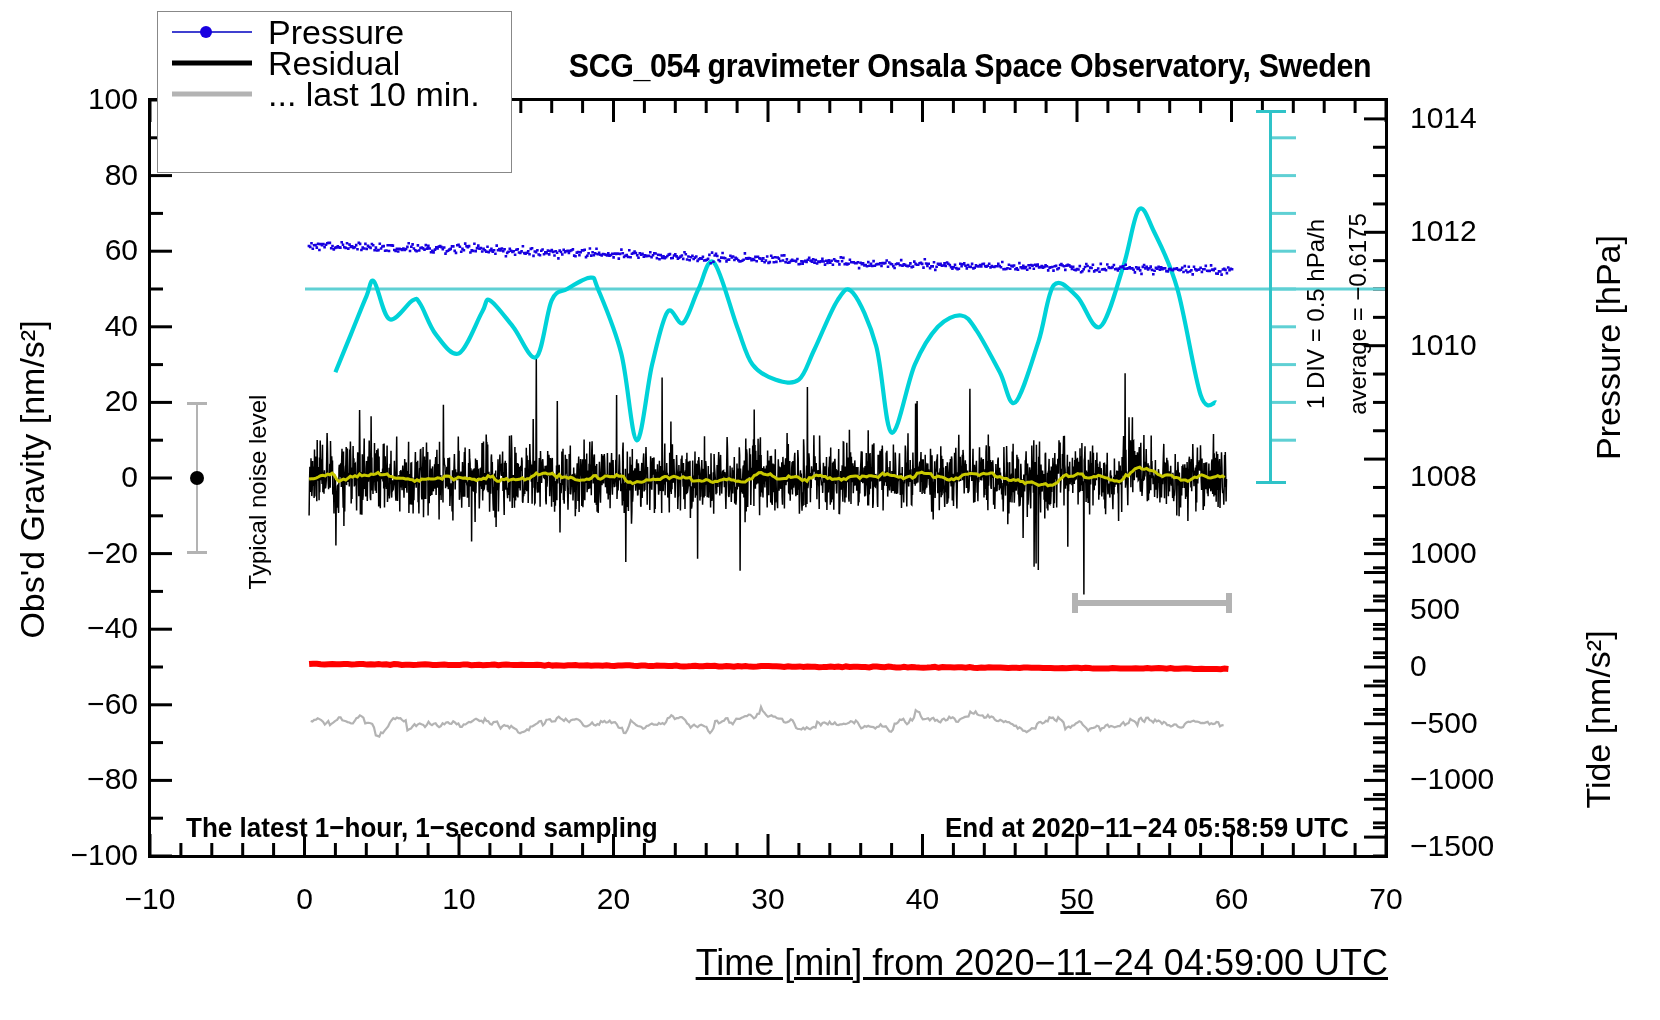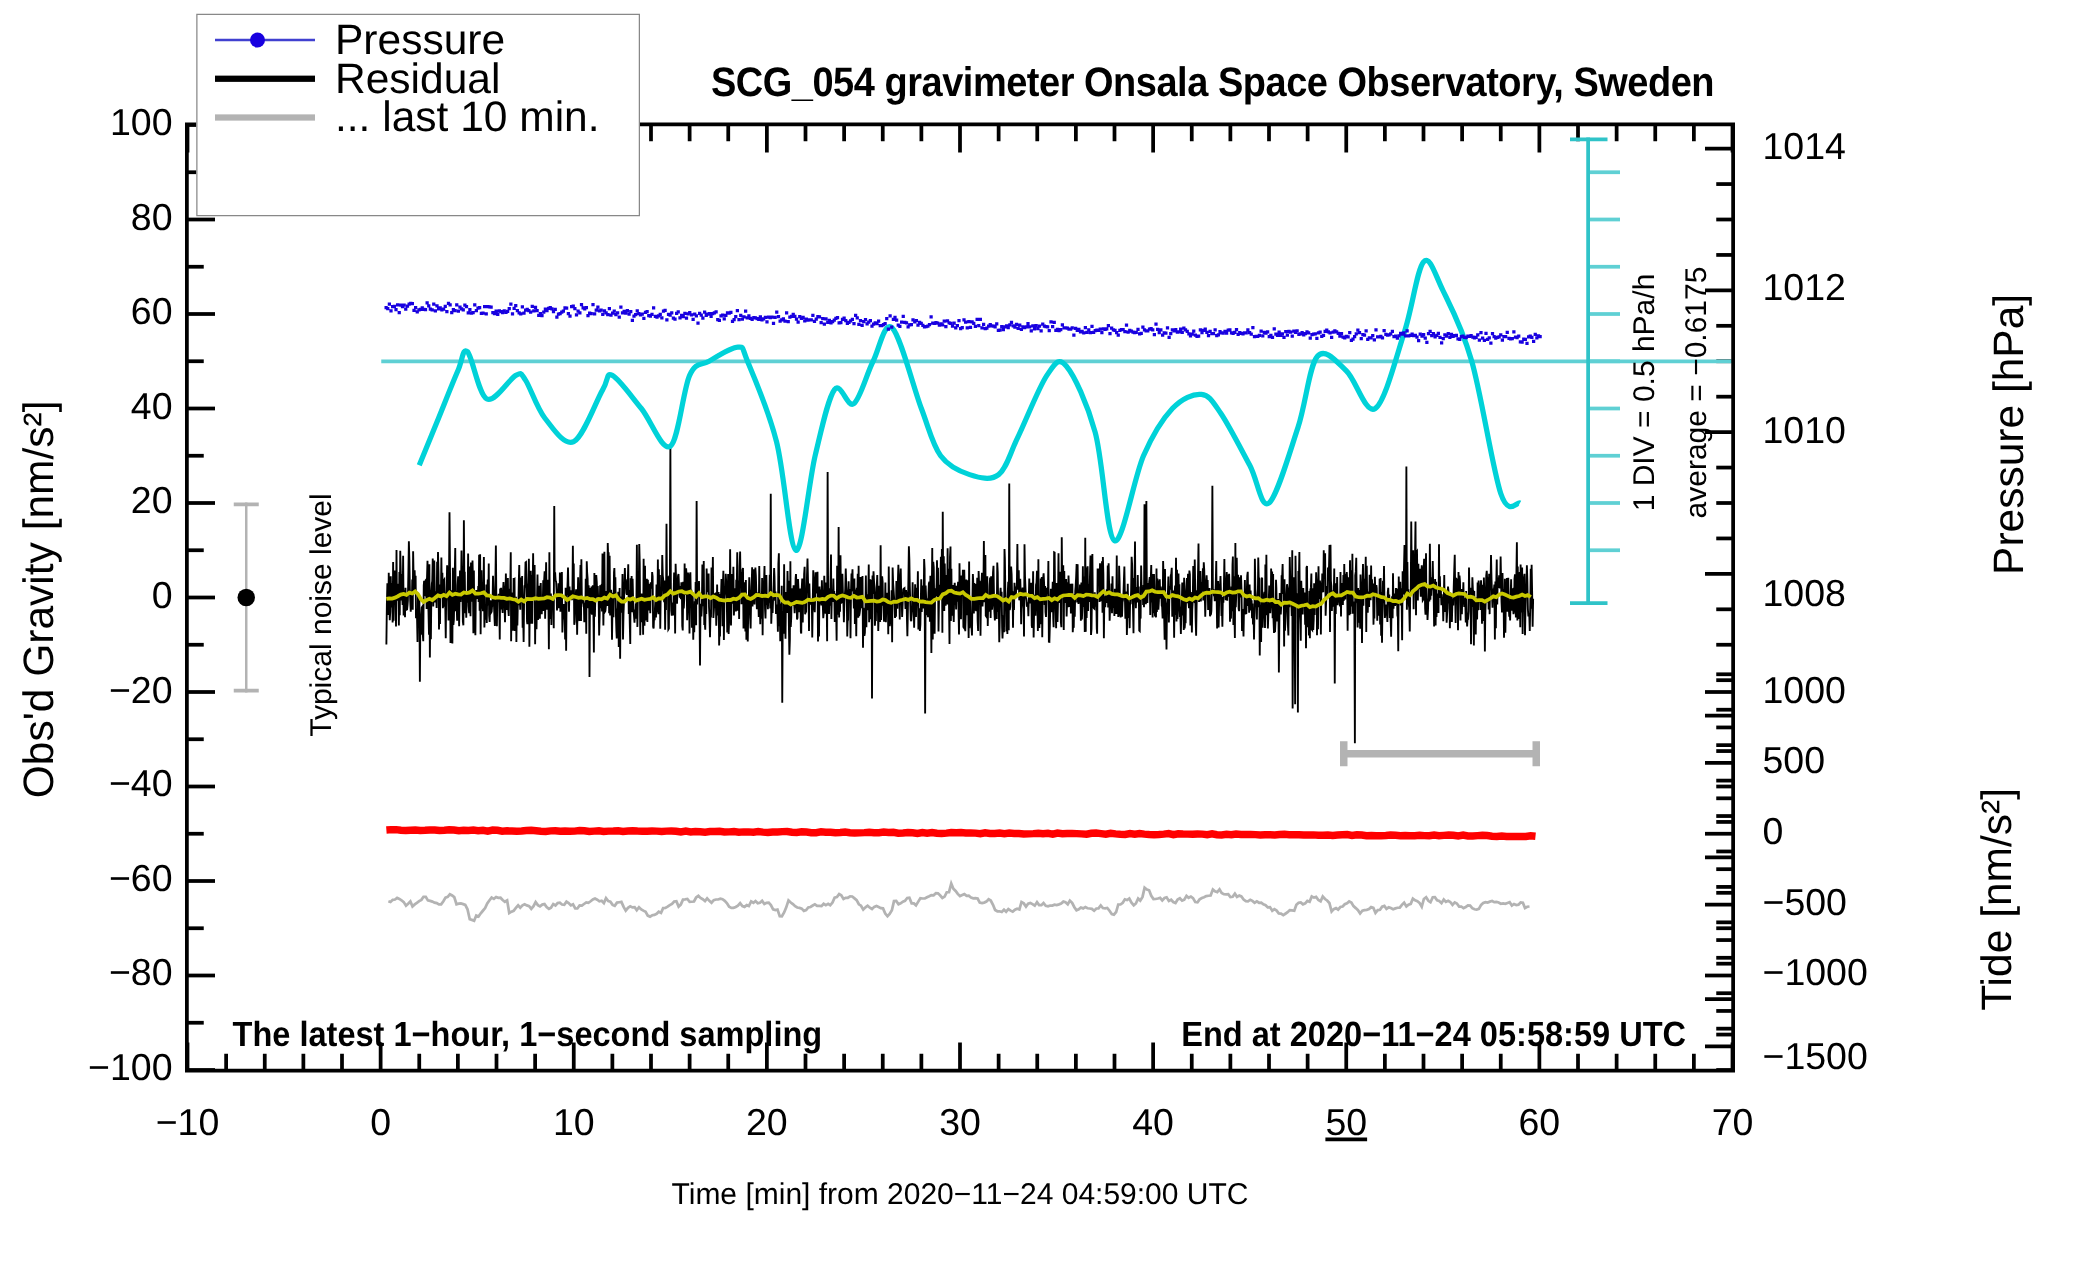--- a/index.html
+++ b/index.html
@@ -19,22 +19,22 @@
   .tick-bottom{text-align:center;}
 
   
   .axis-title{position:absolute;font-size:34px;white-space:nowrap;}
   .rot-left{transform:rotate(-90deg);transform-origin:50% 50%;}
   .rot-right{transform:rotate(-90deg);transform-origin:50% 50%;}
 
   #ylabel-left{left:-178px;top:460px;width:420px;text-align:center;}
   #ylabel-pressure{left:1398px;top:328px;width:420px;text-align:center;}
   #ylabel-tide{left:1398px;top:700px;width:400px;text-align:center;}
-  #xlabel{position:absolute;left:148px;top:942px;width:1240px;text-align:center;
-          font-size:24px;}
+  #xlabel{position:absolute;left:148px;top:942px;width:1240px;text-align:right;
+          font-size:36px;text-decoration:underline;}
 
   
   #legend{position:absolute;left:157px;top:11px;width:355px;height:162px;
           border:1px solid #888;background:#fff;z-index:40;
           padding:4px 0 0 0;box-sizing:border-box;}
   .legend-row{height:31px;display:flex;align-items:center;padding-left:14px;}
   .legend-key{width:80px;height:20px;position:relative;margin-right:16px;}
   .legend-key .ln{position:absolute;left:0;top:50%;width:80px;height:2px;
                   transform:translateY(-50%);}
   .legend-key .ln.thick{height:5px;}

